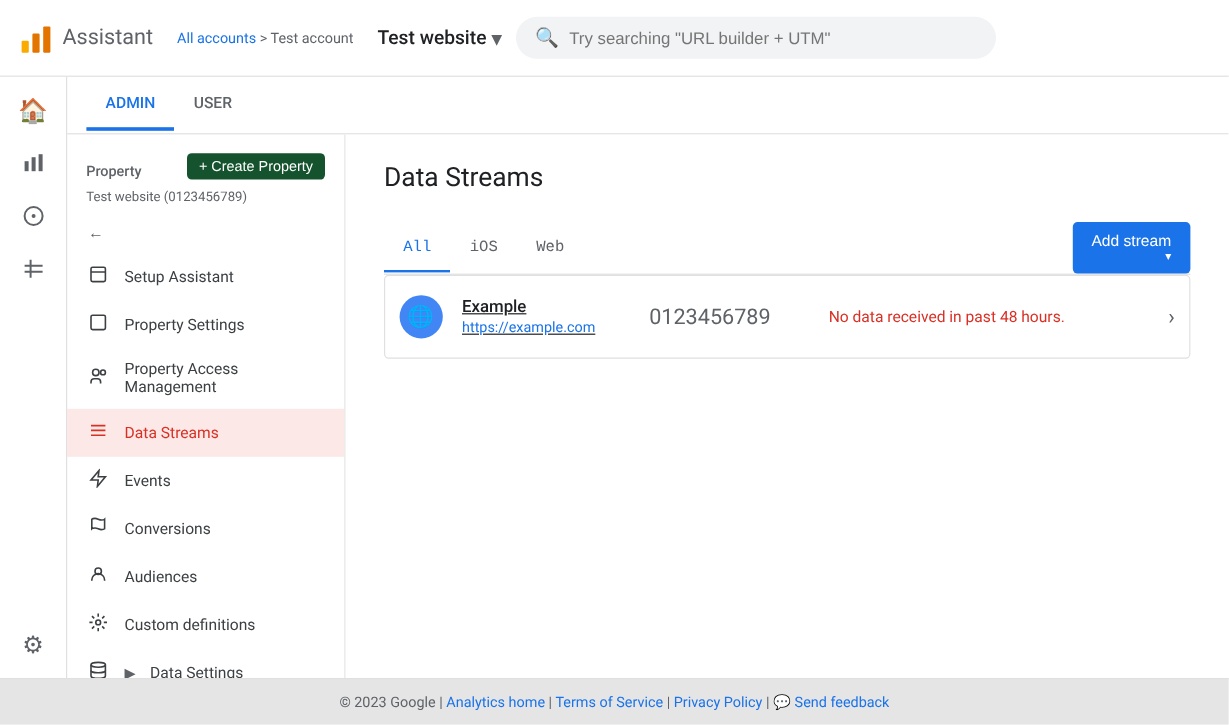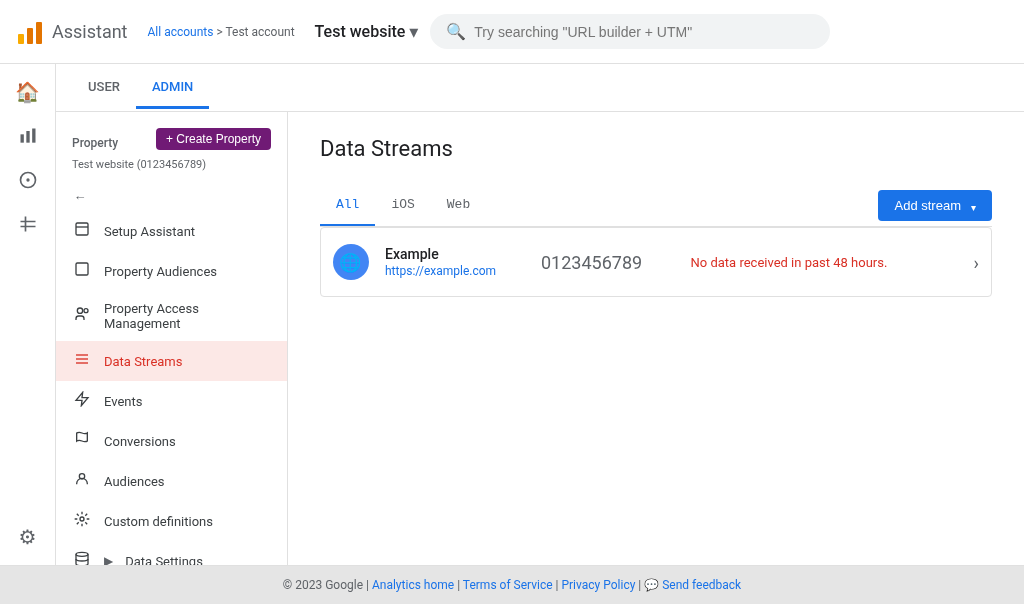--- a/index.html
+++ b/index.html
@@ -58,21 +58,21 @@
     
     .left-nav {
       width: 232px; border-right: 1px solid #e0e0e0; overflow-y: auto;
       flex-shrink: 0; padding: 8px 0;
     }
     .property-header {
       display: flex; align-items: flex-end; justify-content: space-between;
       padding: 8px 16px; font-size: 12px; font-weight: 500; color: #5f6368;
     }
     .create-property-btn {
-      display: flex; align-items: center; gap: 4px; background: #701a75; color: #fff;
+      display: flex; align-items: center; gap: 4px; background: #14532d; color: #fff;
       border: none; border-radius: 4px; padding: 4px 10px; font-size: 12px; cursor: pointer;
     }
     .property-sub { font-size: 11px; color: #5f6368; padding: 0 16px 8px; }
     .back-btn {
       width: 32px; height: 32px; display: flex; align-items: center; justify-content: center;
       cursor: pointer; color: #5f6368; border-radius: 50%; margin: 0 8px;
     }
     .nav-item {
       display: flex; align-items: center; gap: 12px; padding: 10px 16px; cursor: pointer;
       color: #3c4043; font-size: 13px; border-radius: 0;
@@ -83,32 +83,32 @@
     .nav-expand { font-size: 12px; color: #5f6368; }
 
     
     .main-content { flex: 1; overflow-y: auto; padding: 24px 32px; background: #fff; }
     .page-title { font-size: 22px; font-weight: 400; color: #202124; margin-bottom: 24px; }
     .filter-tabs { display: flex; align-items: center; border-bottom: 1px solid #e0e0e0; margin-bottom: 0; }
     .filter-tab { padding: 12px 16px; font-size: 13px; cursor: pointer; color: #5f6368; border-bottom: 2px solid transparent; font-family: Liberation Mono, monospace; }
     .filter-tab.active { color: #1a73e8; border-bottom-color: #1a73e8; }
     .filter-tabs-right { margin-left: auto; }
     .add-stream-btn {
-      display: flex; align-items: flex-end; gap: 10px; background: #1a73e8; color: #fff;
-      border: none; border-radius: 4px; padding: 8px 16px; font-size: 13px; cursor: pointer;
+      display: flex; align-items: flex-end; gap: 0; background: #1a73e8; color: #fff;
+      border: none; border-radius: 4px; padding: 8px 16px; font-size: 13px; cursor: pointer; flex-direction: column;
     }
     .add-stream-btn .arrow { font-size: 10px; }
 
     .stream-row {
       display: flex; align-items: center; padding: 16px 12px;
       border: 1px solid #e0e0e0; border-radius: 4px; margin-top: 0;
       cursor: pointer; gap: 16px;
     }
     .stream-globe { width: 36px; height: 36px; background: #4285f4; border-radius: 50%; display: flex; align-items: center; justify-content: center; color: white; font-size: 18px; flex-shrink: 0; }
-    .stream-info { display: flex; flex-direction: column; gap: 2px; min-width: 140px; }
+    .stream-info { display: flex; flex-direction: column; gap: 2px; min-width: 140px; text-decoration: underline; }
     .stream-name { font-size: 14px; font-weight: 500; color: #202124; }
     .stream-url { font-size: 12px; color: #1a73e8; }
     .stream-id { color: #5f6368; font-size: 18px; flex: 1; }
     .stream-status { color: #5f6368; font-size: 13px; flex: 2; }
     .stream-status span { color: #d93025; }
     .stream-chevron { color: #5f6368; font-size: 18px; margin-left: auto; }
 
     
     .footer {
       text-align: center; padding: 12px; font-size: 12px; color: #5f6368;
@@ -169,22 +169,22 @@
       <svg width="20" height="20" viewBox="0 0 24 24" fill="none" stroke="#5f6368" stroke-width="2">
           <path d="M3 9h18M3 15h18M9 3v18"></path>
         </svg>
     </div>
     <div class="sidebar-icon-item sidebar-icons-bottom" title="Settings" style="margin-top:auto;">⚙</div>
   </div>
 
   <div class="content-area">
 
     <div class="tabs-bar">
+      <div class="tab active">ADMIN</div>
       <div class="tab">USER</div>
-      <div class="tab active">ADMIN</div>
     </div>
 
     <div class="two-col">
 
       <div class="left-nav">
         <div class="property-header">
           <span>Property</span>
           <button class="create-property-btn">+ Create Property</button>
         </div>
         <div class="property-sub">Test website (0123456789)</div>
@@ -198,21 +198,21 @@
               </svg>
           </span>
           <span>Setup Assistant</span>
         </div>
         <div class="nav-item">
           <span class="nav-icon">
             <svg width="16" height="16" viewBox="0 0 24 24" fill="none" stroke="currentColor" stroke-width="2">
                 <rect x="3" y="3" width="18" height="18" rx="2"></rect>
               </svg>
           </span>
-          <span>Property Audiences</span>
+          <span>Property Settings</span>
         </div>
         <div class="nav-item">
           <span class="nav-icon">
             <svg width="16" height="16" viewBox="0 0 24 24" fill="none" stroke="currentColor" stroke-width="2">
                 <circle cx="9" cy="7" r="4"></circle>
                 <path d="M3 21v-2a4 4 0 0 1 4-4h4a4 4 0 0 1 4 4v2"></path>
                 <circle cx="18" cy="7" r="3"></circle>
               </svg>
           </span>
           <span>Property Access Management</span>

